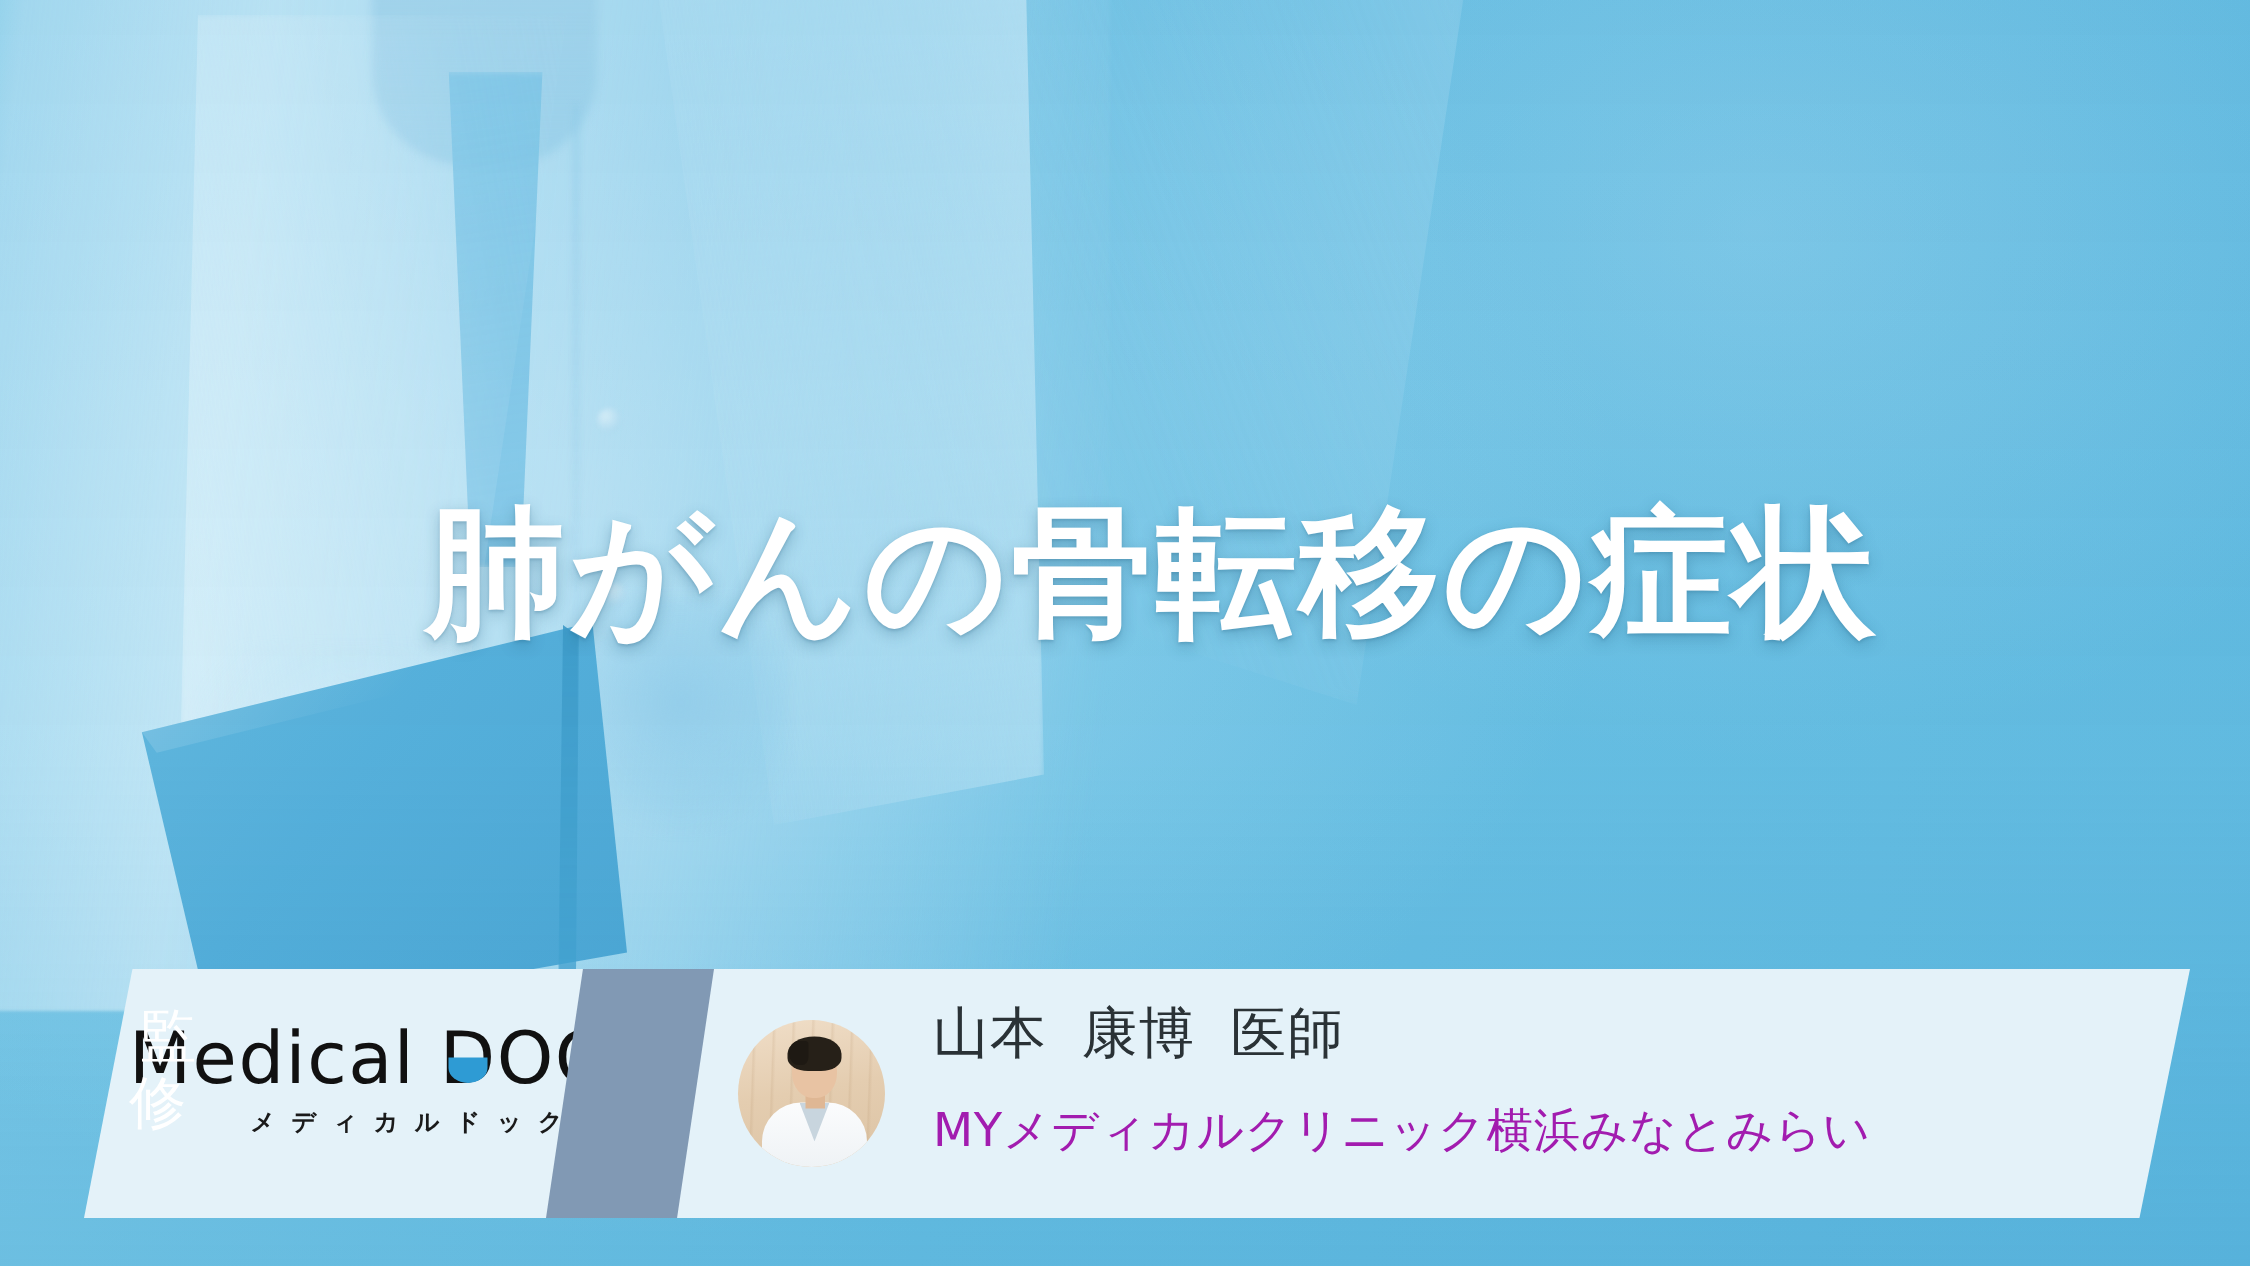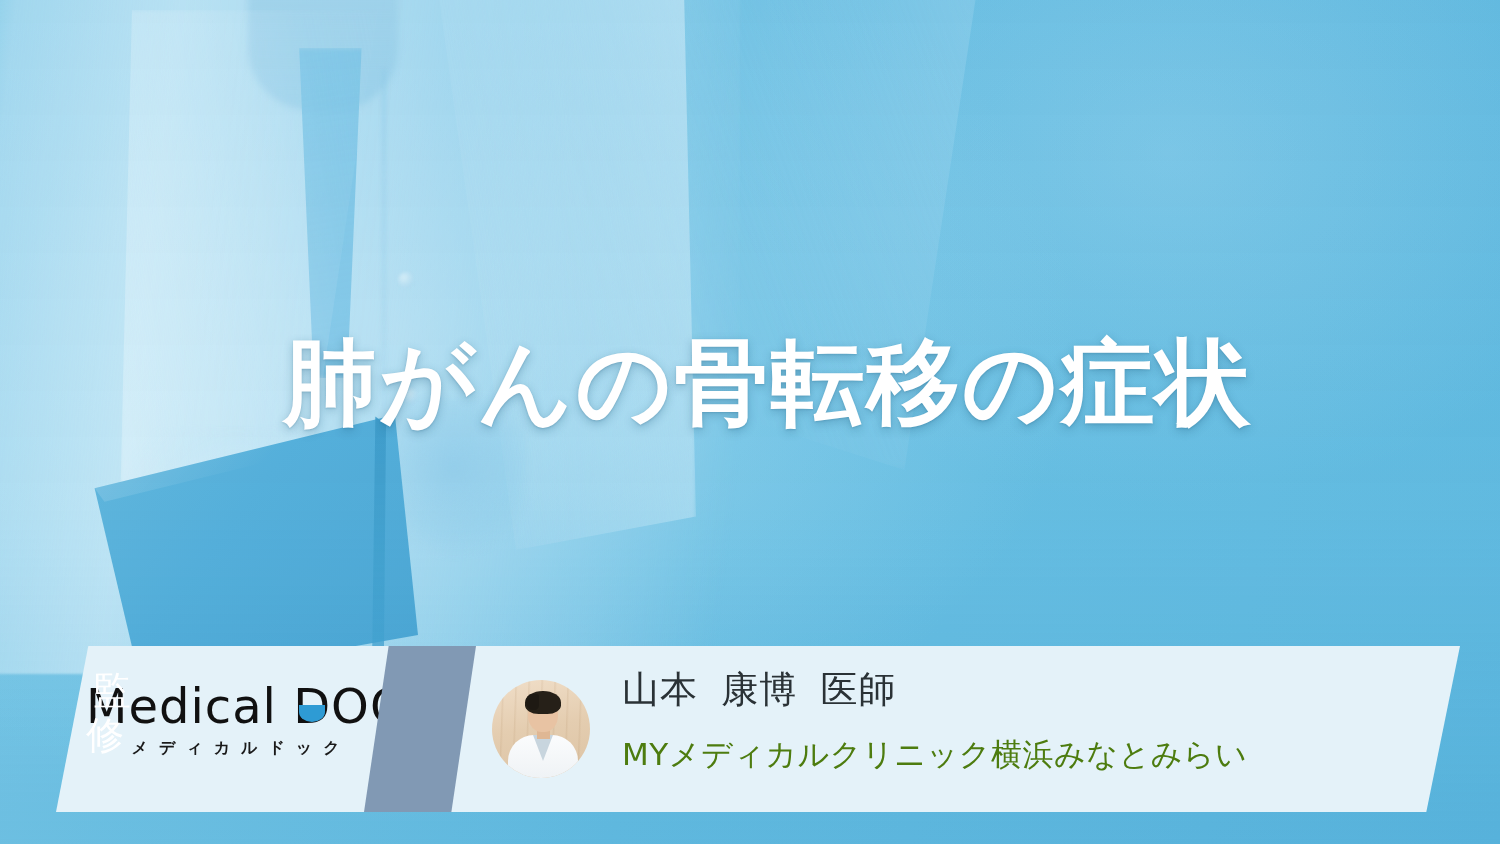--- a/index.html
+++ b/index.html
@@ -243,21 +243,21 @@
     background: #2E9BD4;
     border-radius: 0 0 13px 13px / 0 0 10px 10px;
   }
   .logo-kana {
     margin-top: 8px;
     font-family: "DejaVu Sans", "Liberation Sans", sans-serif;
     font-size: 16px;
     font-weight: 700;
     letter-spacing: 11px;
     color: #1A1A1A;
-    text-align: center;
+    text-align: right;
     padding-left: 10px;
     white-space: nowrap;
   }
 
   
   .supervise-badge {
     position: absolute;
     left: 308px;
     top: 0;
     width: 112px;
@@ -358,21 +358,21 @@
     line-height: 1;
     white-space: nowrap;
   }
   .clinic-name {
     position: absolute;
     left: 566px;
     top: 93px;
     font-family: "DejaVu Sans", "Liberation Sans", sans-serif;
     font-size: 31px;
     font-weight: 400;
-    color: #4d7c0f;
+    color: #a21caf;
     letter-spacing: 0.5px;
     line-height: 1;
     white-space: nowrap;
   }
 </style>
 </head>
 <body>
 
 <div class="slide">
 

